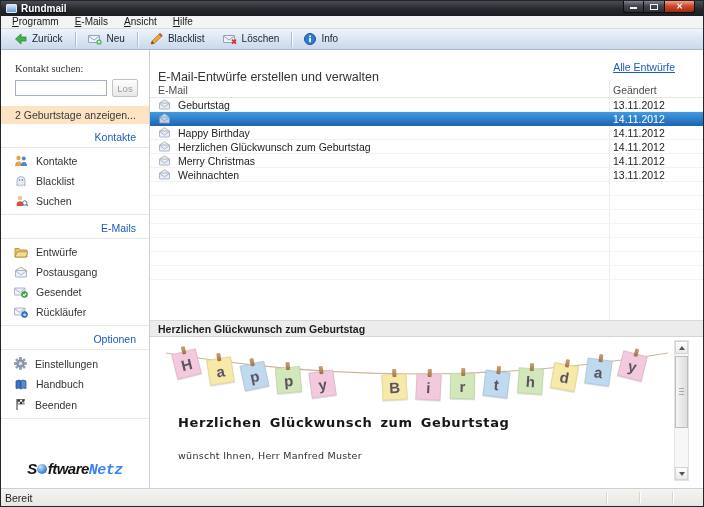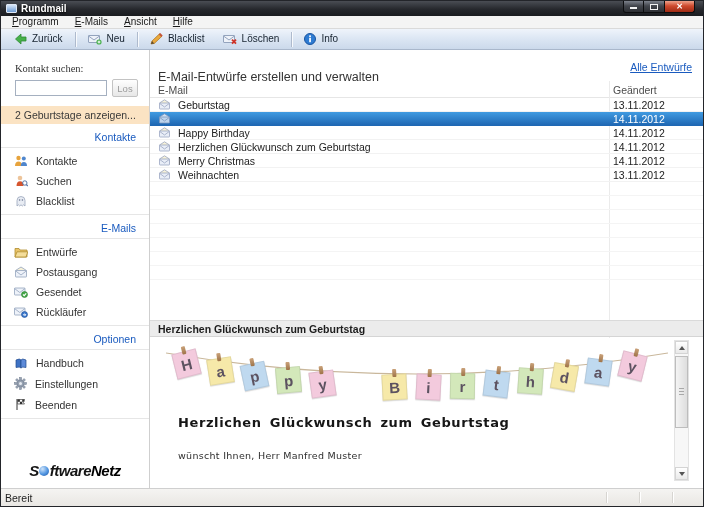--- a/index.html
+++ b/index.html
@@ -41,26 +41,26 @@
   .sb-input { flex:1; height:16px; min-width:0; border:1px solid #a5b0c0; font-size:10px; padding:0 3px; }
   .sb-los { width:26px; height:18px; font-family:inherit; font-size:9.5px; color:#9b9b9b; background:linear-gradient(#fefefe,#e7e7e7); border:1px solid #c3c3c3; border-radius:2px; }
   .sb-date { display:flex; align-items:center; gap:6px; margin:13px 0 0 13px; color:#1d1d1d; white-space:pre; }
   .sb-notice { margin-top:9px; background:#fbe3c3; padding:3px 0 3px 14px; color:#3a3a3a; }
   .sb-head { text-align:right; padding:7px 13px 4px 0; color:#1a5bbf; border-bottom:1px solid #e6e6e6; }
   .sb-items { border-bottom:1px solid #e6e6e6; padding:3px 0; }
   .sb-item { display:flex; align-items:center; gap:8px; padding:4px 0 4px 13px; }
   .sb-item svg { flex:none; }
   .logo { position:absolute; bottom:9px; left:0; right:0; text-align:center; font-style:italic; font-weight:900; font-size:15px; color:#141414; letter-spacing:-0.5px; }
   .logo .ball { display:inline-block; width:10px; height:10px; border-radius:50%; background:radial-gradient(circle at 35% 30%, #cfe4fa, #4f94e0 55%, #1c4f9e); vertical-align:0px; margin:0 0.5px; }
-  .logo .netz { color:#000000; }
+  .logo .netz { color:#3b82f6;font-family:Liberation Mono, monospace; }
 
   
   .main { flex:1; position:relative; font-size:10.5px; color:#222; min-width:0; }
   .main-title { position:absolute; top:20px; left:8px; font-size:12.5px; color:#333; }
-  .all-link { position:absolute; top:11px; right:11px; font-size:10.5px; color:#1a5bbf; text-decoration:underline; }
+  .all-link { position:absolute; top:11px; right:28px; font-size:10.5px; color:#1a5bbf; text-decoration:underline; }
   .thead { position:absolute; top:31px; left:0; right:0; height:17px; border-bottom:1px solid #e6e6e6; color:#4d4d4d; }
   .thead span { position:absolute; top:3px; }
   .th-mail { left:8px; }
   .th-date { left:463px; }
   .col-sep { position:absolute; top:31px; left:459px; width:1px; height:284px; background:#ebebeb; }
   .list { position:absolute; top:48px; left:0; right:0; }
   .lrow { position:relative; height:14px; display:flex; align-items:center; padding-left:8px; border-bottom:1px solid #f2f2f2; }
   .lrow .env { display:flex; margin-right:7px; }
   .lrow .nm { flex:1; overflow:hidden; white-space:nowrap; }
   .lrow .dt { position:absolute; left:463px; }
@@ -186,35 +186,35 @@
           <svg width="14" height="12" viewBox="0 0 14 12">
               <circle cx="4.5" cy="3" r="2.2" fill="#e7a33c"></circle>
               <path d="M1 11 Q1 6.5 4.5 6.5 Q8 6.5 8 11 Z" fill="#e7a33c"></path>
               <circle cx="9.8" cy="3.6" r="2" fill="#4f86cd"></circle>
               <path d="M6.8 11 Q6.8 7 9.8 7 Q13 7 13 11 Z" fill="#4f86cd"></path>
             </svg>
           <span>Kontakte</span>
         </div>
         <div class="sb-item">
           <svg width="14" height="12" viewBox="0 0 14 12">
+              <path d="M3 11 V5.5 Q3 1.5 7 1.5 Q11 1.5 11 5.5 V11 L9.6 9.8 L8.3 11 L7 9.8 L5.7 11 L4.4 9.8 Z" fill="#e8ecf3" stroke="#9aa6bb" stroke-width="0.8"></path>
+              <circle cx="5.6" cy="5" r="0.8" fill="#6a7690"></circle>
+              <circle cx="8.4" cy="5" r="0.8" fill="#6a7690"></circle>
+            </svg>
+          <span>Blacklist</span>
+        </div>
+        <div class="sb-item">
+          <svg width="14" height="12" viewBox="0 0 14 12">
               <circle cx="6" cy="3" r="2.3" fill="#edc49a"></circle>
               <path d="M2.5 11 Q2.5 6.3 6 6.3 Q9.5 6.3 9.5 11 Z" fill="#d6552e"></path>
               <circle cx="10.8" cy="8" r="2.2" fill="none" stroke="#5a78a8" stroke-width="1"></circle>
               <path d="M12.3 9.5 L13.8 11" stroke="#5a78a8" stroke-width="1.2"></path>
             </svg>
           <span>Suchen</span>
         </div>
-        <div class="sb-item">
-          <svg width="14" height="12" viewBox="0 0 14 12">
-              <path d="M3 11 V5.5 Q3 1.5 7 1.5 Q11 1.5 11 5.5 V11 L9.6 9.8 L8.3 11 L7 9.8 L5.7 11 L4.4 9.8 Z" fill="#e8ecf3" stroke="#9aa6bb" stroke-width="0.8"></path>
-              <circle cx="5.6" cy="5" r="0.8" fill="#6a7690"></circle>
-              <circle cx="8.4" cy="5" r="0.8" fill="#6a7690"></circle>
-            </svg>
-          <span>Blacklist</span>
-        </div>
       </div>
 
       <div class="sb-head">E-Mails</div>
       <div class="sb-items">
         <div class="sb-item">
           <svg width="14" height="12" viewBox="0 0 14 12">
               <path d="M1 2.5 L5 2.5 L6 4 L13 4 L13 11 L1 11 Z" fill="#e9c46a" stroke="#b08d2e" stroke-width="0.8"></path>
               <path d="M1 11 L3 5.8 L13.8 5.8 L12 11 Z" fill="#f4dd9a" stroke="#b08d2e" stroke-width="0.8"></path>
             </svg>
           <span>Entwürfe</span>
@@ -242,39 +242,39 @@
               <path d="M0.5 2.5 L5.75 6.5 L11 2.5" fill="none" stroke="#93a3bd" stroke-width="0.8"></path>
               <circle cx="10.5" cy="8.5" r="3" fill="#3c79cc" stroke="#1d4e95" stroke-width="0.6"></circle>
               <path d="M9 8.8 H11.6 M11.6 8.8 L10.6 7.6 M11.6 8.8 L10.6 10" stroke="#fff" stroke-width="0.9" fill="none"></path>
             </svg>
           <span>Rückläufer</span>
         </div>
       </div>
 
       <div class="sb-head">Optionen</div>
       <div class="sb-items">
-        <div class="sb-item">
-          <svg width="14" height="12" viewBox="0 0 14 12">
-              <path d="M2 3 Q6 1 7 3 L7 11 Q6 9.5 2 10.5 Z" fill="#3e72c4" stroke="#234c8e" stroke-width="0.7"></path>
-              <path d="M12 3 Q8 1 7 3 L7 11 Q8 9.5 12 10.5 Z" fill="#5d8ad8" stroke="#234c8e" stroke-width="0.7"></path>
-            </svg>
-          <span>Handbuch</span>
-        </div>
         <div class="sb-item">
           <svg width="13" height="13" viewBox="0 0 13 13">
               <g fill="#97a2b2" stroke="#6e7a8c" stroke-width="0.5">
                 <rect x="5.5" y="0.5" width="2" height="12"></rect>
                 <rect x="0.5" y="5.5" width="12" height="2"></rect>
                 <rect x="5.5" y="0.5" width="2" height="12" transform="rotate(45 6.5 6.5)"></rect>
                 <rect x="5.5" y="0.5" width="2" height="12" transform="rotate(-45 6.5 6.5)"></rect>
                 <circle cx="6.5" cy="6.5" r="3.4"></circle>
               </g>
               <circle cx="6.5" cy="6.5" r="1.5" fill="#e8ecf2"></circle>
             </svg>
           <span>Einstellungen</span>
+        </div>
+        <div class="sb-item">
+          <svg width="14" height="12" viewBox="0 0 14 12">
+              <path d="M2 3 Q6 1 7 3 L7 11 Q6 9.5 2 10.5 Z" fill="#3e72c4" stroke="#234c8e" stroke-width="0.7"></path>
+              <path d="M12 3 Q8 1 7 3 L7 11 Q8 9.5 12 10.5 Z" fill="#5d8ad8" stroke="#234c8e" stroke-width="0.7"></path>
+            </svg>
+          <span>Handbuch</span>
         </div>
         <div class="sb-item">
           <svg width="13" height="13" viewBox="0 0 13 13">
               <path d="M3 1 L3 12" stroke="#555" stroke-width="1.2"></path>
               <path d="M3.6 1.5 H10.5 L8.8 3.8 L10.5 6 H3.6 Z" fill="#fff" stroke="#444" stroke-width="0.7"></path>
               <rect x="3.6" y="1.5" width="2.3" height="2.3" fill="#333"></rect>
               <rect x="5.9" y="3.7" width="2.3" height="2.3" fill="#333"></rect>
               <rect x="8.2" y="1.5" width="2.3" height="2.2" fill="#333"></rect>
             </svg>
           <span>Beenden</span>

